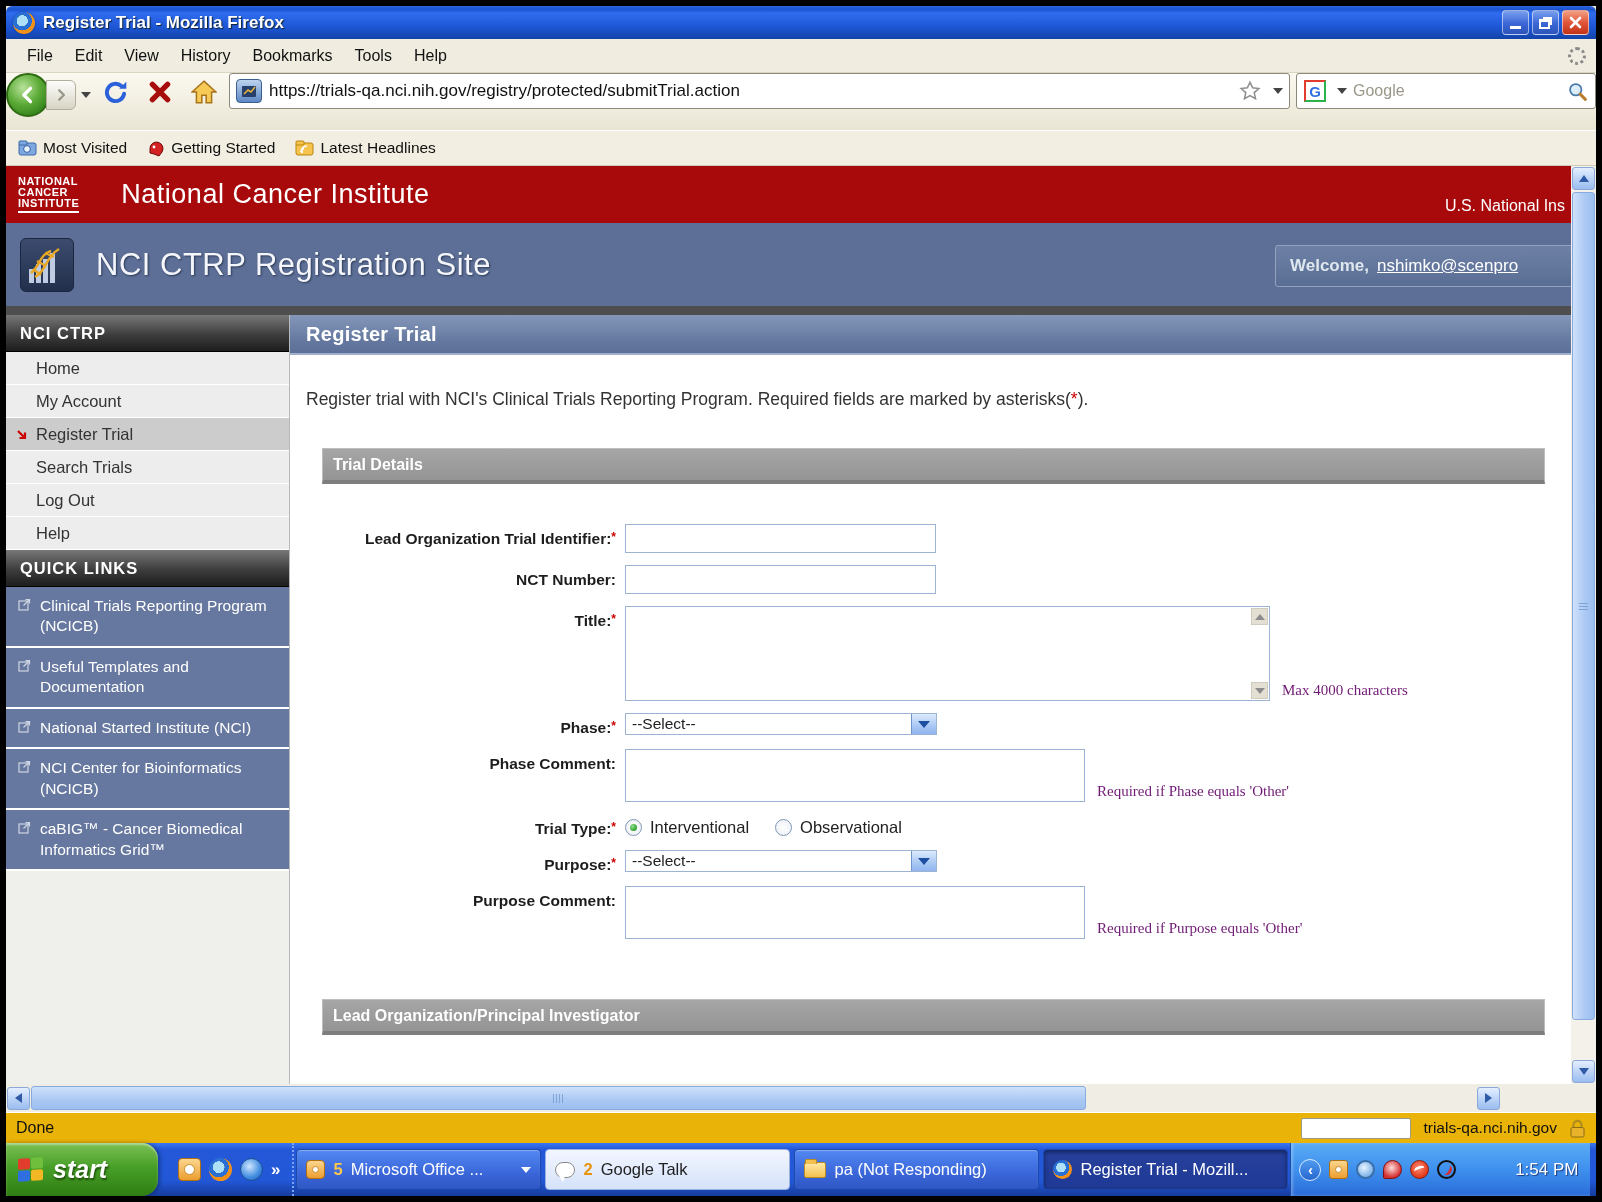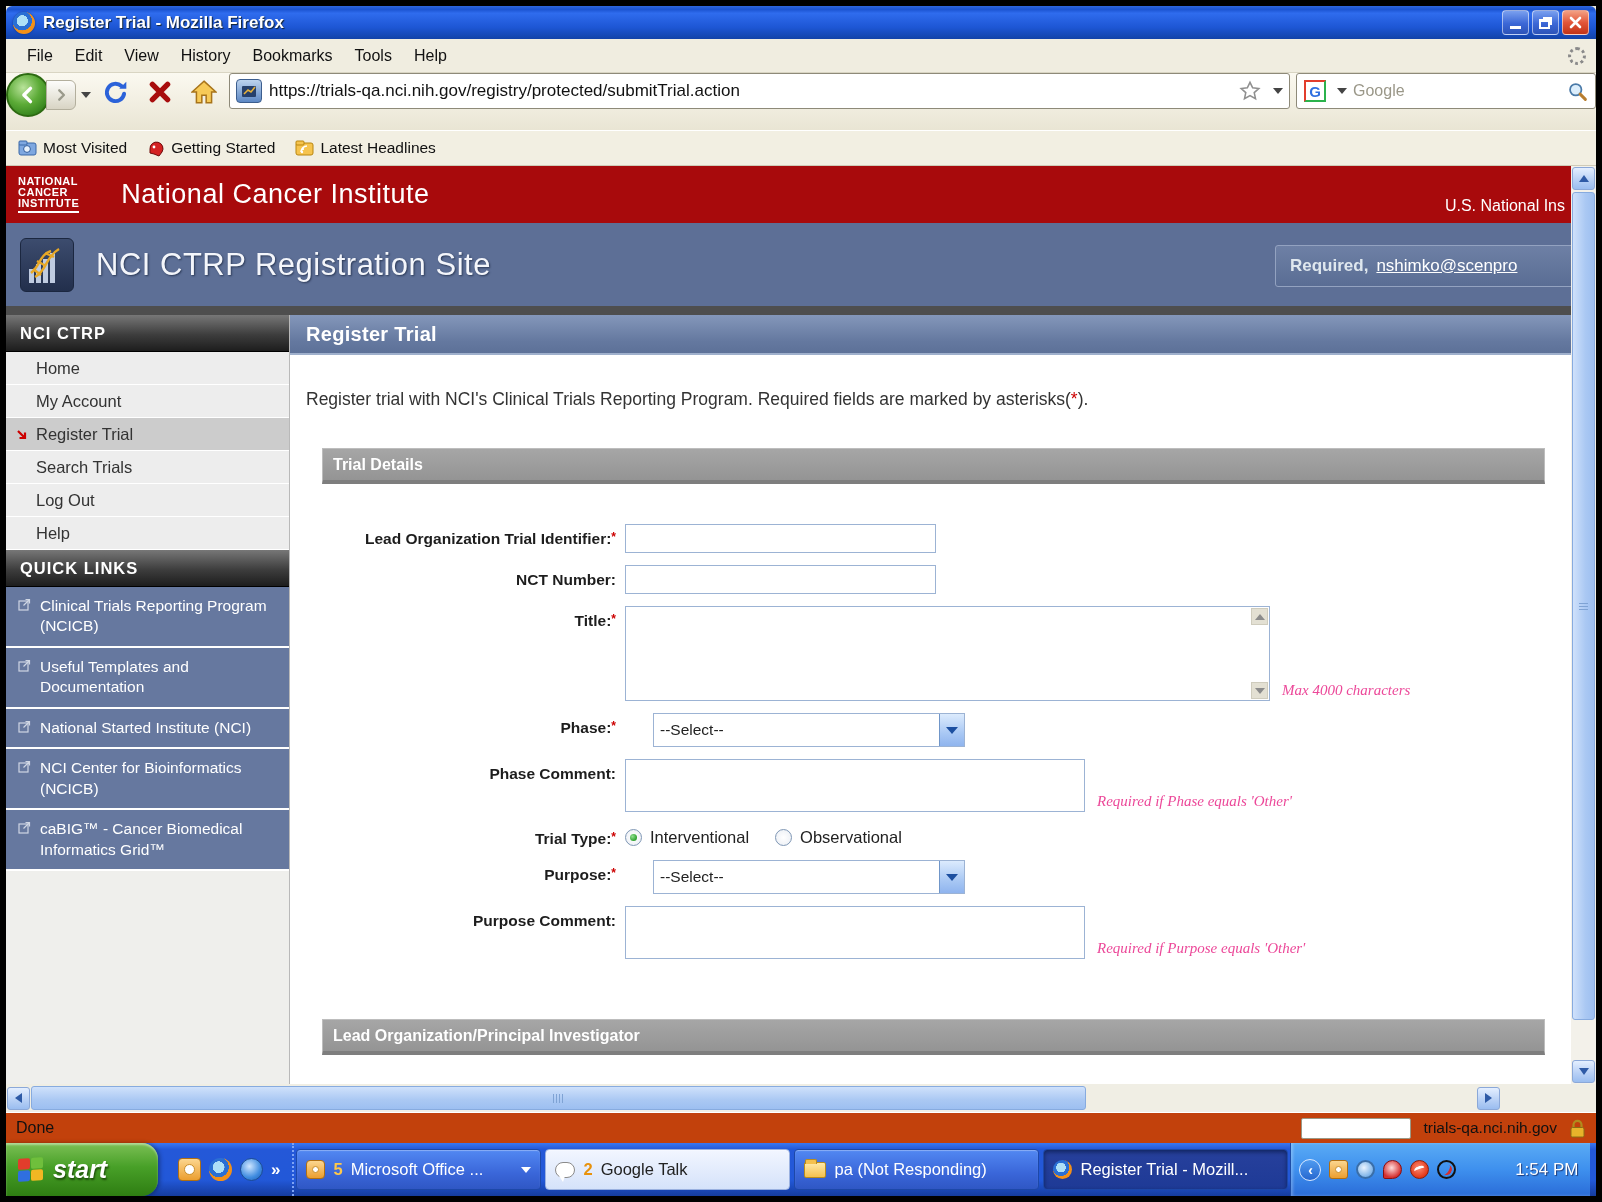--- a/index.html
+++ b/index.html
@@ -97,22 +97,22 @@
   .flabel .ast { color:#c00; font-size:12px; vertical-align:top; }
   .txt { height:29px; width:311px; border:1px solid #9cb3d4; background:#fff; font-size:15px; padding:0 5px; outline:none; font-family:"Liberation Sans",sans-serif; }
   .ta-wrap { position:relative; }
   .ta { border:1px solid #9cb3d4; background:#fff; resize:none; outline:none; font-family:"Liberation Sans",sans-serif; font-size:15px; padding:3px 5px; display:block; }
   .ta.title { width:645px; height:95px; }
   .ta.cmt { width:460px; height:53px; }
   .ta-scroll-btn { position:absolute; right:2px; width:17px; height:17px; background:#e3e0d3; border:1px solid #cfccbd; display:flex; align-items:center; justify-content:center; }
   .ta-scroll-btn.up { top:2px; } .ta-scroll-btn.down { bottom:2px; }
   .tri-up-g { width:0;height:0;border-left:5px solid transparent;border-right:5px solid transparent;border-bottom:6px solid #8b8b8b; }
   .tri-dn-g { width:0;height:0;border-left:5px solid transparent;border-right:5px solid transparent;border-top:6px solid #8b8b8b; }
-  .note { font-style:italic; font-size:15px; color:#ec4899; align-self:flex-end; margin-left:12px; margin-bottom:2px; white-space:nowrap; font-family:"Liberation Serif",serif; }
-  .selectbox { width:312px; height:34px; border:1px solid #9cb3d4; background:#fff; display:flex; align-items:center;margin-left:28px; }
+  .note { font-size:15px; color:#701a75; align-self:flex-end; margin-left:12px; margin-bottom:2px; white-space:nowrap; font-family:"Liberation Serif",serif; }
+  .selectbox { width:312px; height:22px; border:1px solid #9cb3d4; background:#fff; display:flex; align-items:center; }
   .selectbox .sel-val { flex:1; font-size:15.5px; color:#222; padding-left:6px; }
   .sel-btn { width:25px; height:100%; background:linear-gradient(#dcebfd,#a9c8f4 60%,#8fb4ee); border-left:1px solid #7096c9; display:flex; align-items:center; justify-content:center; }
   .tri-dn-b { width:0;height:0;border-left:6px solid transparent;border-right:6px solid transparent;border-top:7px solid #1c4fa0; }
   .radio-row { display:flex; align-items:center; gap:8px; padding-top:4px; }
   .radio { width:17px; height:17px; border-radius:50%; border:1px solid #7f97b5; background:radial-gradient(#fff,#e9edf3); position:relative; }
   .radio.sel::after { content:""; position:absolute; inset:4px; border-radius:50%; background:radial-gradient(circle at 35% 35%, #8fe08f, #2ea12e 70%); }
   .radio-lbl { font-size:16.5px; color:#222; margin-right:18px; }
 
   
   .vscroll { width:25px; flex:0 0 25px; background:#f3f1ea; display:flex; flex-direction:column; align-items:center; padding:1px; }
@@ -125,21 +125,21 @@
     display:flex; flex-direction:column; align-items:center; justify-content:center; gap:2px; }
   .v-thumb i, .h-thumb i { display:block; background:#7fa3d4; }
   .v-thumb i { width:9px; height:1px; }
   .hscroll-row { height:28px; flex:0 0 28px; background:#f0eee4; display:flex; align-items:center; padding:1px 96px 1px 1px; gap:1px; }
   .h-track { flex:1; height:24px; display:flex; align-items:center; }
   .h-thumb { width:73%; height:24px; border-radius:3px; background:linear-gradient(#cfe1fb,#aac8f3 60%,#9dbff1); border:1px solid #87abdf;
     display:flex; align-items:center; justify-content:center; gap:2px; }
   .h-thumb i { width:1px; height:9px; }
 
   
-  .statusbar { height:31px; flex:0 0 31px; background:#c2410c; border-top:1px solid #fff; display:flex; align-items:center; padding:0 10px; gap:12px;justify-content:flex-end; }
+  .statusbar { height:31px; flex:0 0 31px; background:#eab308; border-top:1px solid #fff; display:flex; align-items:center; padding:0 10px; gap:12px;justify-content:flex-end; }
   .status-text { font-size:16px; color:#111; flex:1; }
   .prog-box { width:110px; height:21px; background:#fff; border:1px solid #9b9885; border-radius:2px; }
   .domain-text { font-size:15.5px; color:#111; }
 
   
   .taskbar { height:53px; flex:0 0 53px; background:linear-gradient(180deg,#3a78f2 0%,#2458d8 12%,#2258d8 70%,#153c9e 100%); display:flex; align-items:stretch; }
   .start-btn { width:152px; flex:0 0 152px; border-radius:0 16px 16px 0;
     background:linear-gradient(180deg,#7cc055 0%,#48a028 45%,#2e7d12 100%); box-shadow:2px 0 4px #00000055, inset 0 2px 2px #ffffff66;
     display:flex; align-items:center; gap:9px; padding-left:12px; }
   .start-lbl { color:#fff; font-size:25px; font-weight:bold; font-style:italic; text-shadow:1px 2px 2px #1d4d0a; }
@@ -314,21 +314,21 @@
             <svg width="52" height="52" viewBox="0 0 52 52">
                 <rect x="8" y="30" width="5" height="14" fill="#bfcbe0"></rect>
                 <rect x="15" y="25" width="5" height="19" fill="#bfcbe0"></rect>
                 <rect x="22" y="20" width="5" height="24" fill="#bfcbe0"></rect>
                 <rect x="29" y="14" width="5" height="30" fill="#bfcbe0"></rect>
                 <path d="M10 34 C20 26 18 16 30 12 M14 38 C26 32 24 18 38 10 M12 30 l8 6 M16 22 l9 5 M24 14 l9 4" stroke="#e8a826" stroke-width="2.4" fill="none"></path>
               </svg>
           </span>
           <span class="banner-title">NCI CTRP Registration Site</span>
           <span class="welcome-box">
-            <span class="w1">Required,</span>
+            <span class="w1">Welcome,</span>
             <span class="w2">nshimko@scenpro</span>
           </span>
         </div>
 
         <div class="content-row">
 
           <div class="sidebar">
             <div class="side-head">NCI CTRP</div>
             <div class="side-item">
                 <span>Home</span>

